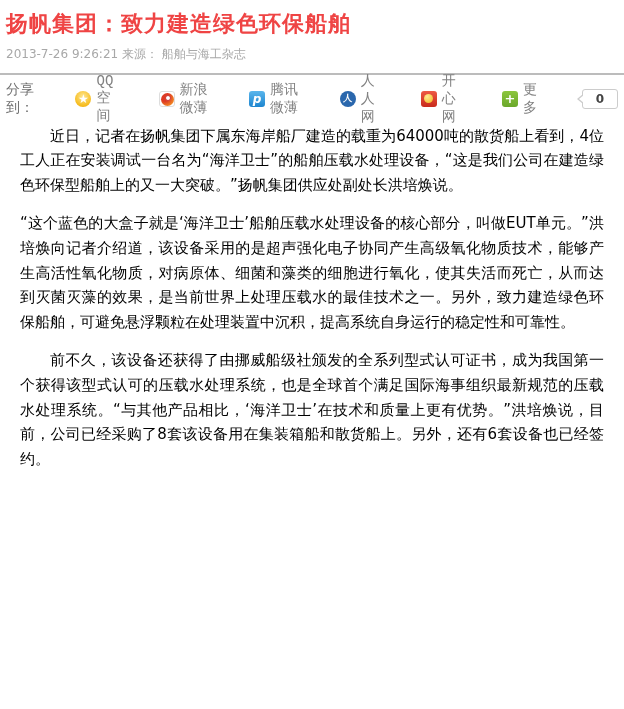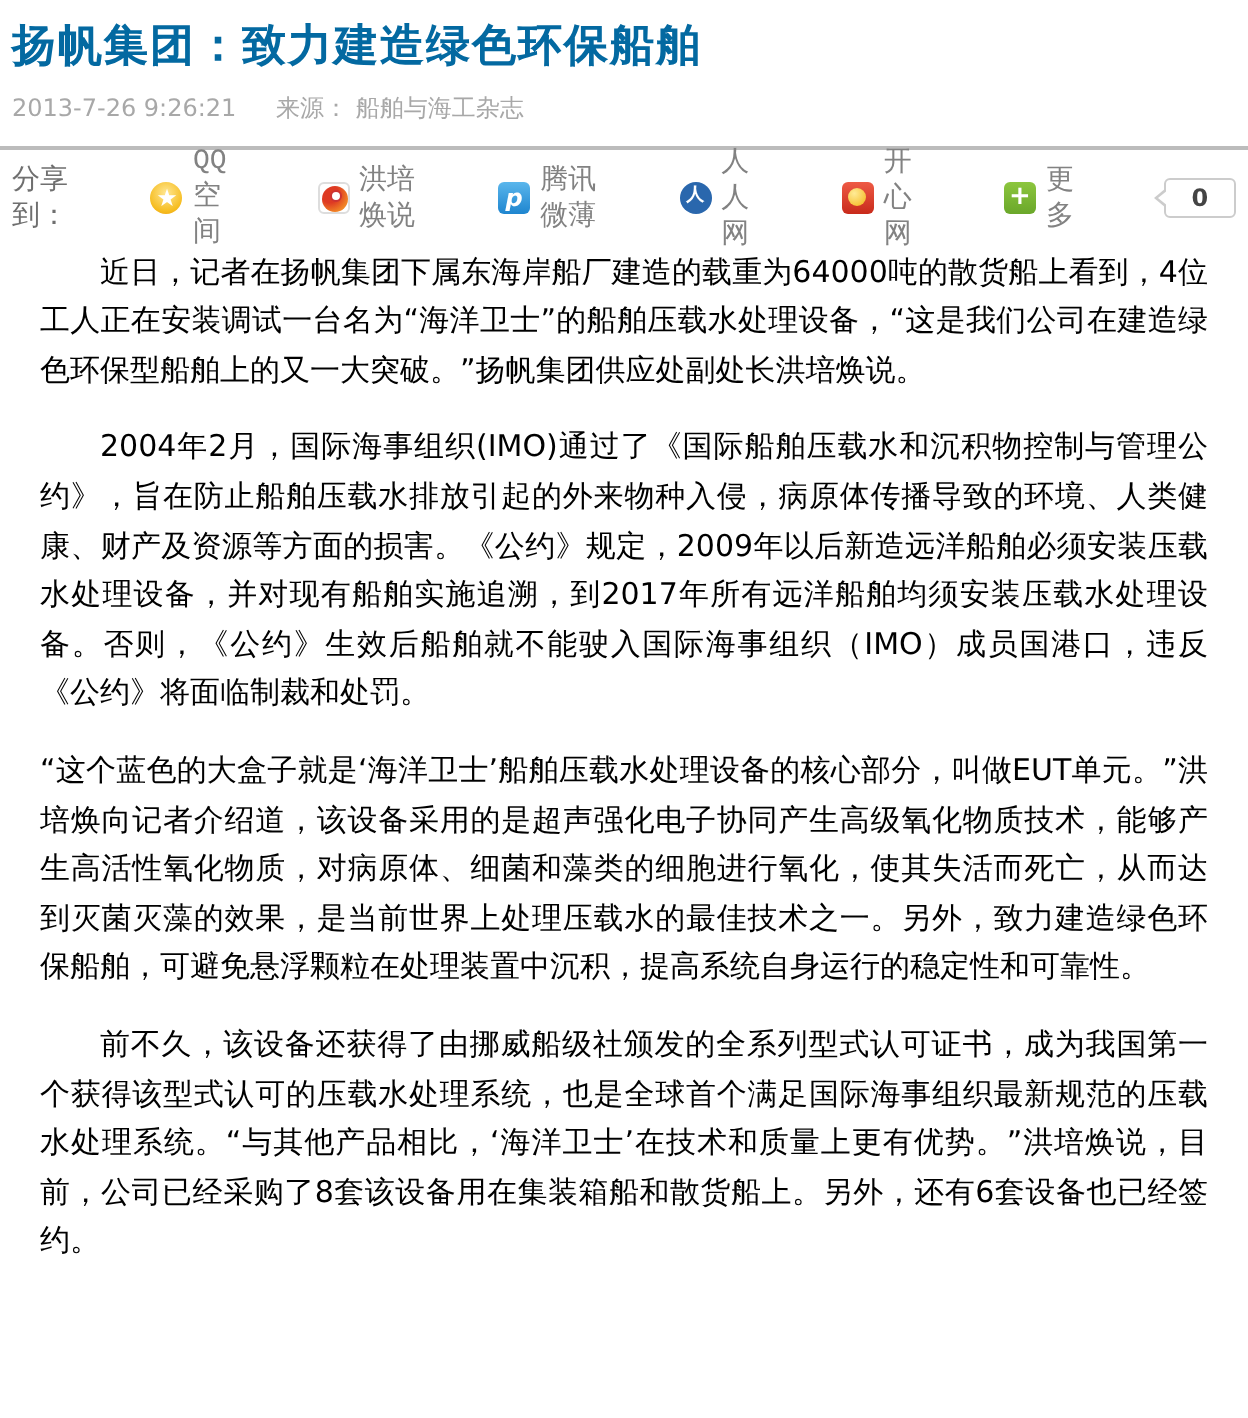--- a/index.html
+++ b/index.html
@@ -2,25 +2,25 @@
 <html><head>
 <meta charset="utf-8">
 <style>
   html,body{margin:0;padding:0;}
   body{
     width:624px;height:709px;overflow:hidden;background:#fff;
     font-family:"DejaVu Sans","Liberation Sans",sans-serif;
   }
   .page{padding:0 6px;}
   .title{
-    font-size:22px;font-weight:bold;color:#0369a1;
+    font-size:22px;font-weight:bold;color:#ef4444;
     margin:10px 0 0 0;letter-spacing:1px;line-height:1.3;
   }
   .meta{margin-top:7px;font-size:12px;color:#a8a8a8;}
-  .meta .dt{margin-right:16px;}
+  .meta .dt{margin-right:0;}
   .divider{height:2px;background:#bcbcbc;margin:10px -6px 0 -6px;}
   .share{
     display:flex;align-items:center;margin-top:13px;
     font-size:14px;color:#828282;height:22px;gap:24px;
   }
   .share-label{margin-right:8px;color:#6f6f6f;}
   .share-item{display:flex;align-items:center;margin-right:15px;cursor:pointer;}
   .share-item .lbl{margin-left:5px;font-family:Liberation Mono, monospace;}
   .ic{
     width:16px;height:16px;border-radius:3px;flex:0 0 16px;
@@ -90,21 +90,21 @@
     <span class="share-item">
       <span class="ic ic-qzone">★</span>
       <span class="lbl">QQ空间</span>
     </span>
 
     <span class="share-item">
       <span class="ic ic-sina">
           <span class="sun"></span>
           <span class="eye"></span>
         </span>
-      <span class="lbl">洪培焕说</span>
+      <span class="lbl">新浪微薄</span>
     </span>
 
     <span class="share-item">
       <span class="ic ic-tqq">p</span>
       <span class="lbl">腾讯微薄</span>
     </span>
 
     <span class="share-item">
       <span class="ic ic-renren">人</span>
       <span class="lbl">人人网</span>
@@ -120,18 +120,17 @@
     <span class="share-item">
       <span class="ic ic-more">+</span>
       <span class="lbl">更多</span>
     </span>
 
     <span class="count-box">0</span>
   </div>
 
   <div class="article">
     <p>近日，记者在扬帆集团下属东海岸船厂建造的载重为64000吨的散货船上看到，4位工人正在安装调试一台名为“海洋卫士”的船舶压载水处理设备，“这是我们公司在建造绿色环保型船舶上的又一大突破。”扬帆集团供应处副处长洪培焕说。</p>
-    <p>2004年2月，国际海事组织(IMO)通过了《国际船舶压载水和沉积物控制与管理公约》，旨在防止船舶压载水排放引起的外来物种入侵，病原体传播导致的环境、人类健康、财产及资源等方面的损害。《公约》规定，2009年以后新造远洋船舶必须安装压载水处理设备，并对现有船舶实施追溯，到2017年所有远洋船舶均须安装压载水处理设备。否则，《公约》生效后船舶就不能驶入国际海事组织（IMO）成员国港口，违反《公约》将面临制裁和处罚。</p>
     <p class="no-indent">“这个蓝色的大盒子就是‘海洋卫士’船舶压载水处理设备的核心部分，叫做EUT单元。”洪培焕向记者介绍道，该设备采用的是超声强化电子协同产生高级氧化物质技术，能够产生高活性氧化物质，对病原体、细菌和藻类的细胞进行氧化，使其失活而死亡，从而达到灭菌灭藻的效果，是当前世界上处理压载水的最佳技术之一。另外，致力建造绿色环保船舶，可避免悬浮颗粒在处理装置中沉积，提高系统自身运行的稳定性和可靠性。</p>
     <p>前不久，该设备还获得了由挪威船级社颁发的全系列型式认可证书，成为我国第一个获得该型式认可的压载水处理系统，也是全球首个满足国际海事组织最新规范的压载水处理系统。“与其他产品相比，‘海洋卫士’在技术和质量上更有优势。”洪培焕说，目前，公司已经采购了8套该设备用在集装箱船和散货船上。另外，还有6套设备也已经签约。</p>
   </div>
 
 </div>
 
 </body></html>

